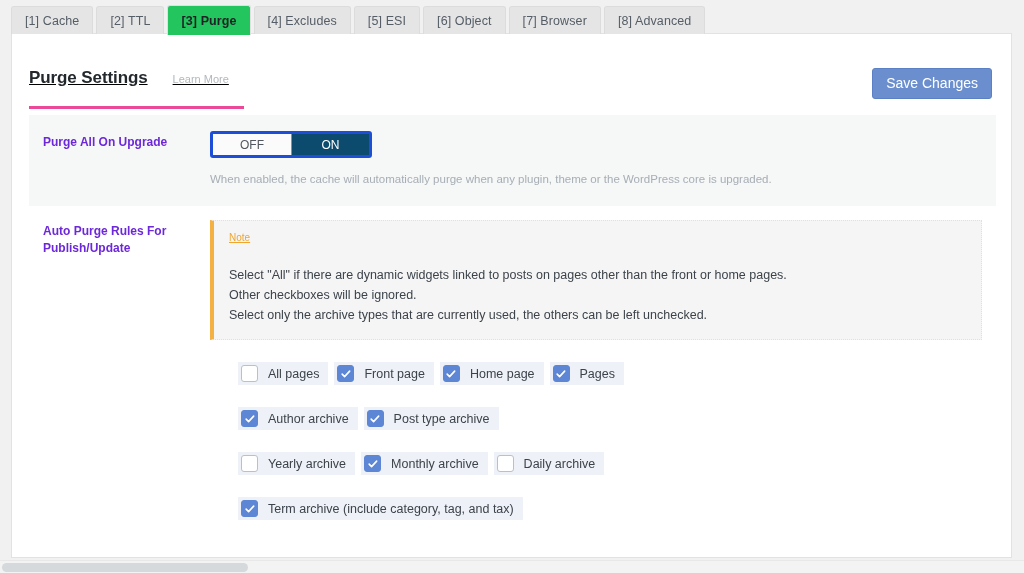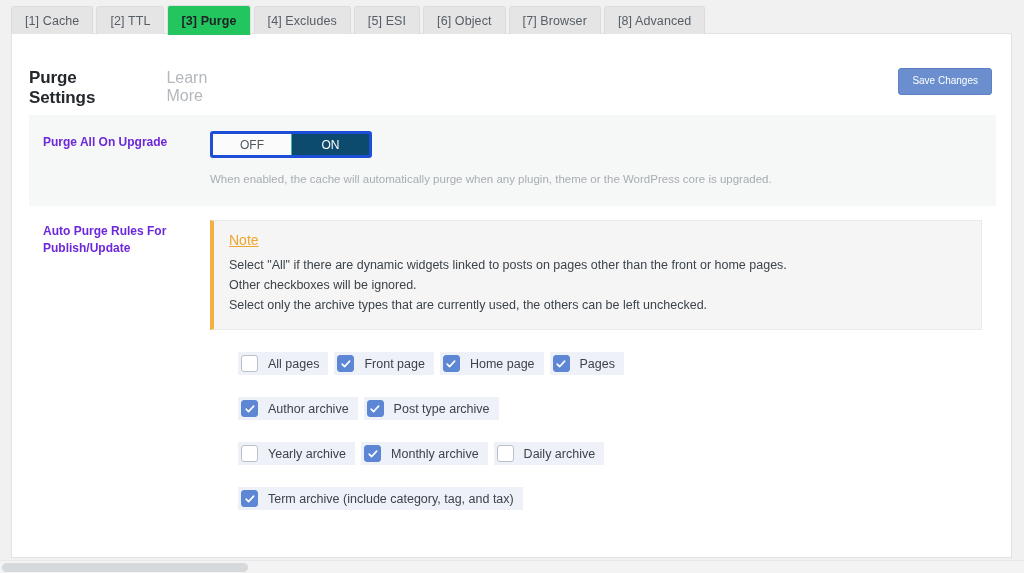--- a/index.html
+++ b/index.html
@@ -67,40 +67,41 @@
 
   
   .page-head {
     position: absolute;
     left: 17px; top: 34px;
     width: 215px;
     border-bottom: 3px solid #ec4899;
     padding-bottom: 18px;
     display: flex;
     align-items: baseline;
+    text-decoration: underline;
   }
   .page-title {
     font-size: 17px;
     font-weight: bold;
     color: #23282d;
     letter-spacing: -0.1px;
   }
   .learn-more {
     margin-left: 25px;
-    font-size: 16px;
+    font-size: 11px;
     color: #b3b8bd;
     cursor: pointer;
   }
   .save-btn {
     position: absolute;
     right: 19px; top: 34px;
     background: #6b8fce;
     border: 1px solid #5b81c4;
     color: #ffffff;
-    font-size: 10px;
+    font-size: 14px;
     padding: 7px 13px 8px;
     border-radius: 3px;
     cursor: pointer;
     line-height: 1;
   }
 
   
   .row {
     position: absolute;
     left: 17px;
@@ -156,22 +157,22 @@
   
   .note {
     background: #f5f5f5;
     border: 1px dotted #e0e0e0;
     border-left: 4px solid #f5b044;
     padding: 11px 14px 14px 15px;
     width: 772px;
   }
   .note-title {
     color: #f0a52e;
-    font-size: 14px;
-    margin-bottom: 8px;
+    font-size: 10px;
+    margin-bottom: 23px;
     text-decoration: underline;
   }
   .note-line {
     font-size: 12.5px;
     color: #3c434a;
     line-height: 1.58;
   }
 
   
   .cb-group {

